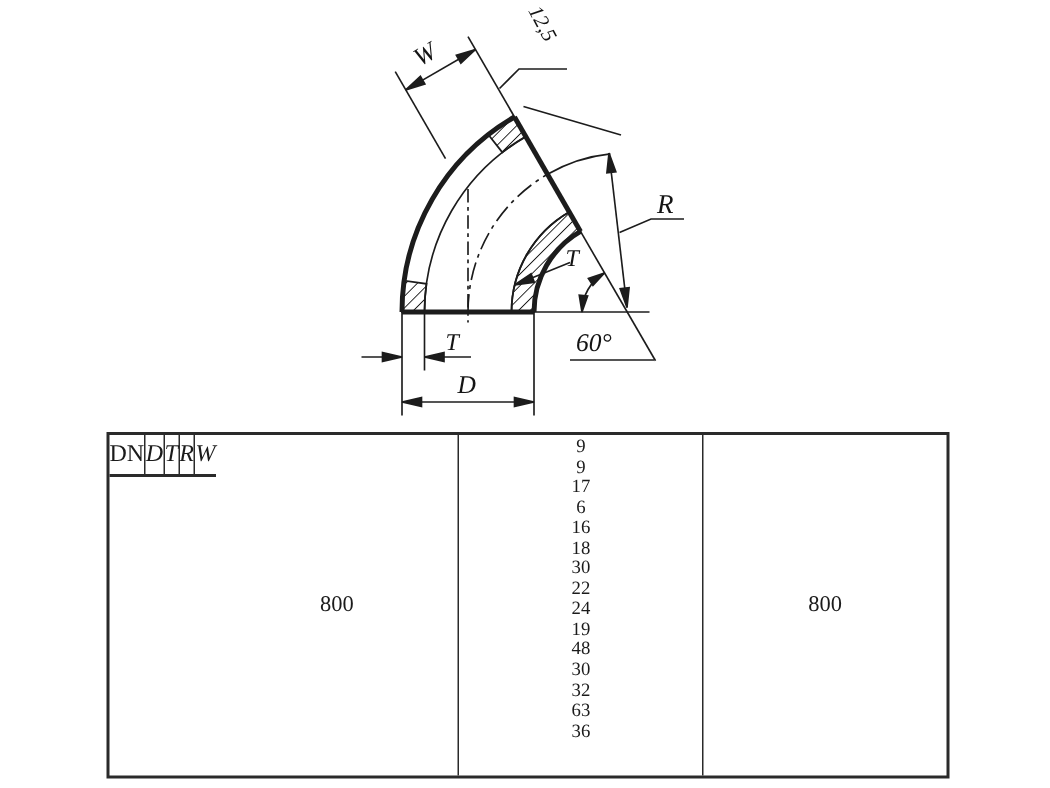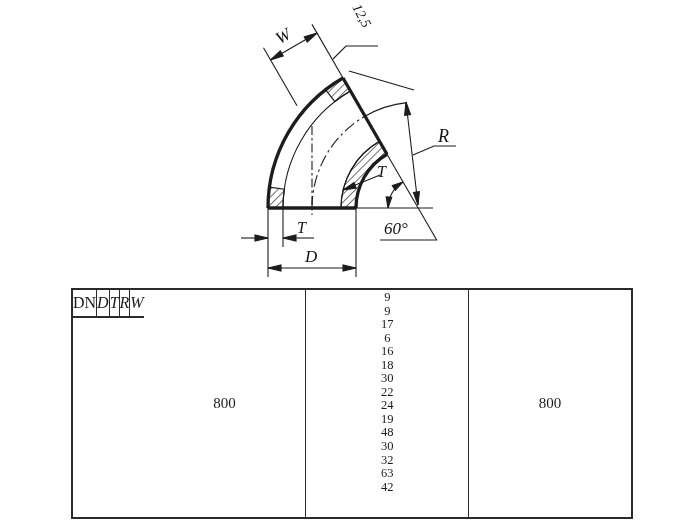--- a/index.html
+++ b/index.html
@@ -136,19 +136,19 @@
           <div>16</div>
           <div>18</div>
           <div>30</div>
           <div>22</div>
           <div>24</div>
           <div>19</div>
           <div>48</div>
           <div>30</div>
           <div>32</div>
           <div>63</div>
-          <div>42</div>
+          <div>36</div>
         </div>
       <div class="td">800</div>
     </div>
   </div>
 
 </div>
 
 </body></html>

